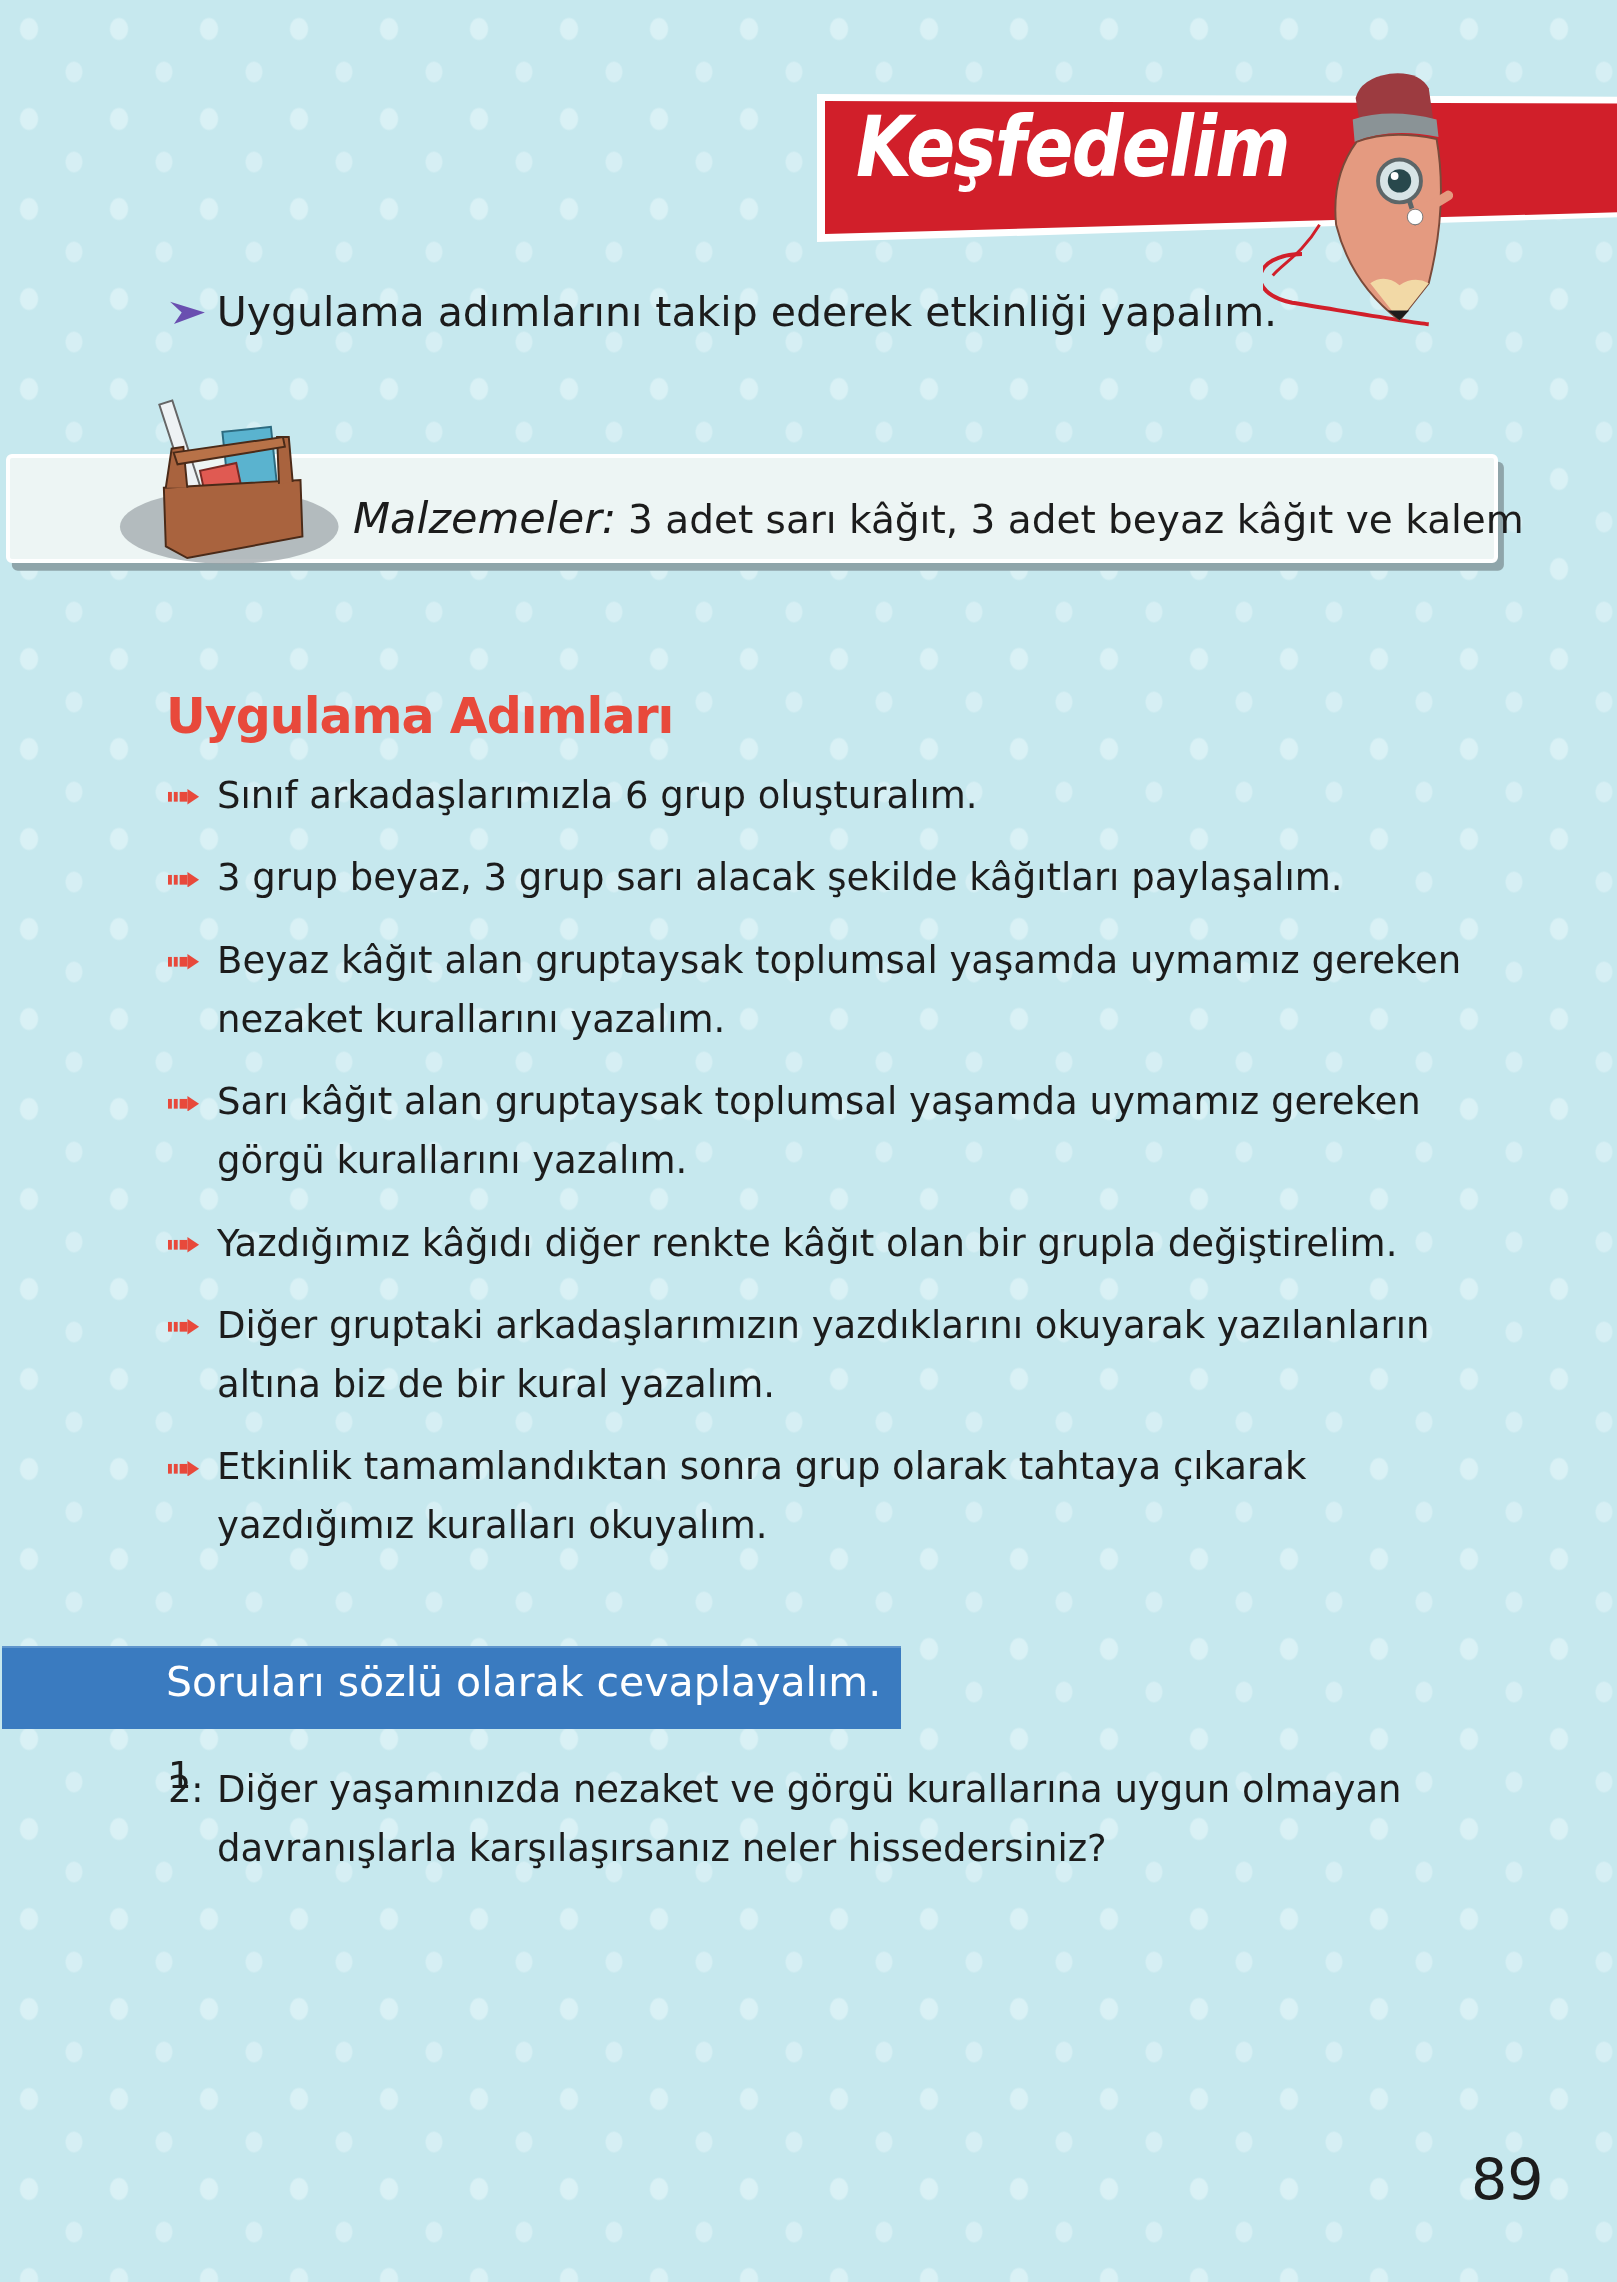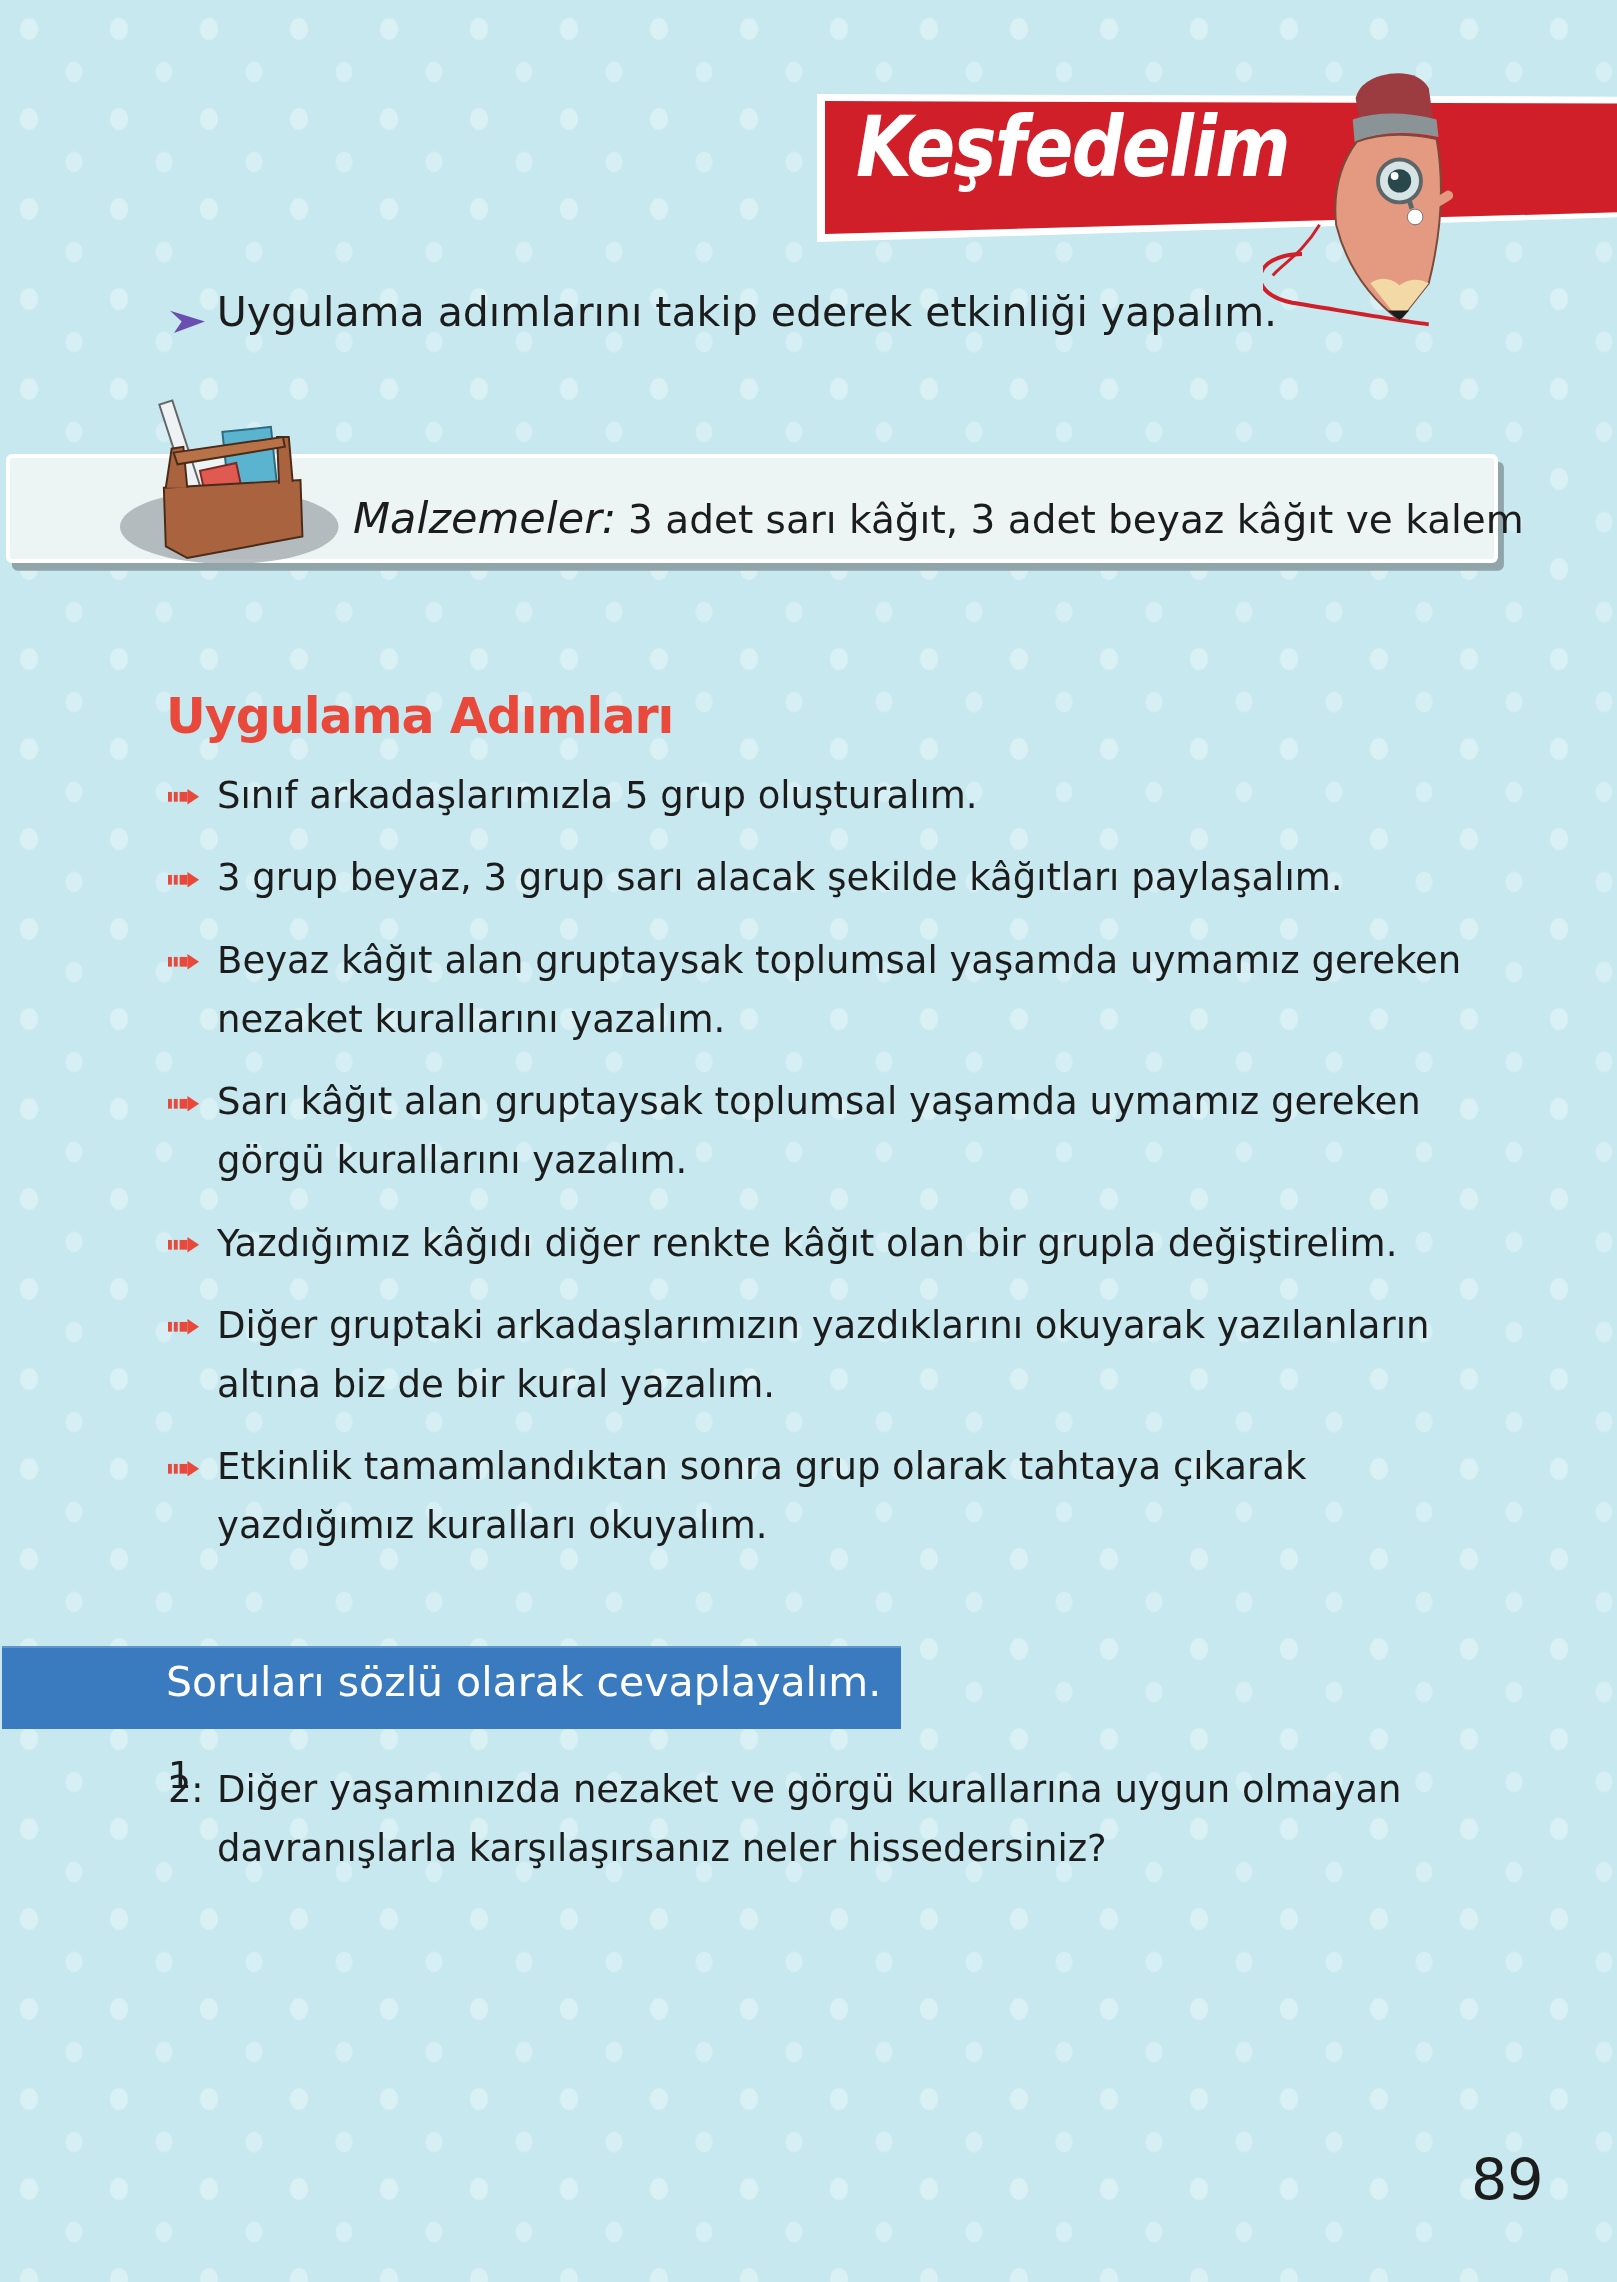--- a/index.html
+++ b/index.html
@@ -47,21 +47,21 @@
     .mascot {
       position: absolute;
       left: 1263px; top: 59px;
       width: 234px; height: 273px;
     }
 
     
     .instruction {
       position: absolute;
       left: 168px; top: 288px;
-      display: flex; align-items: flex-end; gap: 9.8px;
+      display: flex; align-items: center; gap: 9.8px;
       font-size: 41px;
     }
     .instruction .arrow { width: 39px; height: 29px; }
 
     
     .materials {
       position: absolute;
       left: 5.9px; top: 454px;
       width: 1492px; height: 109px;
       background: #edf5f4;
@@ -201,21 +201,21 @@
 
   <div class="steps-title">Uygulama Adımları</div>
   <ul class="steps">
     <li class="step">
       <svg class="bullet" viewBox="0 0 34 16">
           <rect x="0" y="3" width="4" height="10" fill="#e8493b"></rect>
           <rect x="6" y="3" width="4" height="10" fill="#e8493b"></rect>
           <rect x="12" y="3" width="8" height="10" fill="#e8493b"></rect>
           <path d="M20 0 L 32 8 L 20 16 Z" fill="#e8493b"></path>
         </svg>
-      <span>Sınıf arkadaşlarımızla 5 grup oluşturalım.</span>
+      <span>Sınıf arkadaşlarımızla 6 grup oluşturalım.</span>
     </li>
     <li class="step">
       <svg class="bullet" viewBox="0 0 34 16">
           <rect x="0" y="3" width="4" height="10" fill="#e8493b"></rect>
           <rect x="6" y="3" width="4" height="10" fill="#e8493b"></rect>
           <rect x="12" y="3" width="8" height="10" fill="#e8493b"></rect>
           <path d="M20 0 L 32 8 L 20 16 Z" fill="#e8493b"></path>
         </svg>
       <span>3 grup beyaz, 3 grup sarı alacak şekilde kâğıtları paylaşalım.</span>
     </li>

